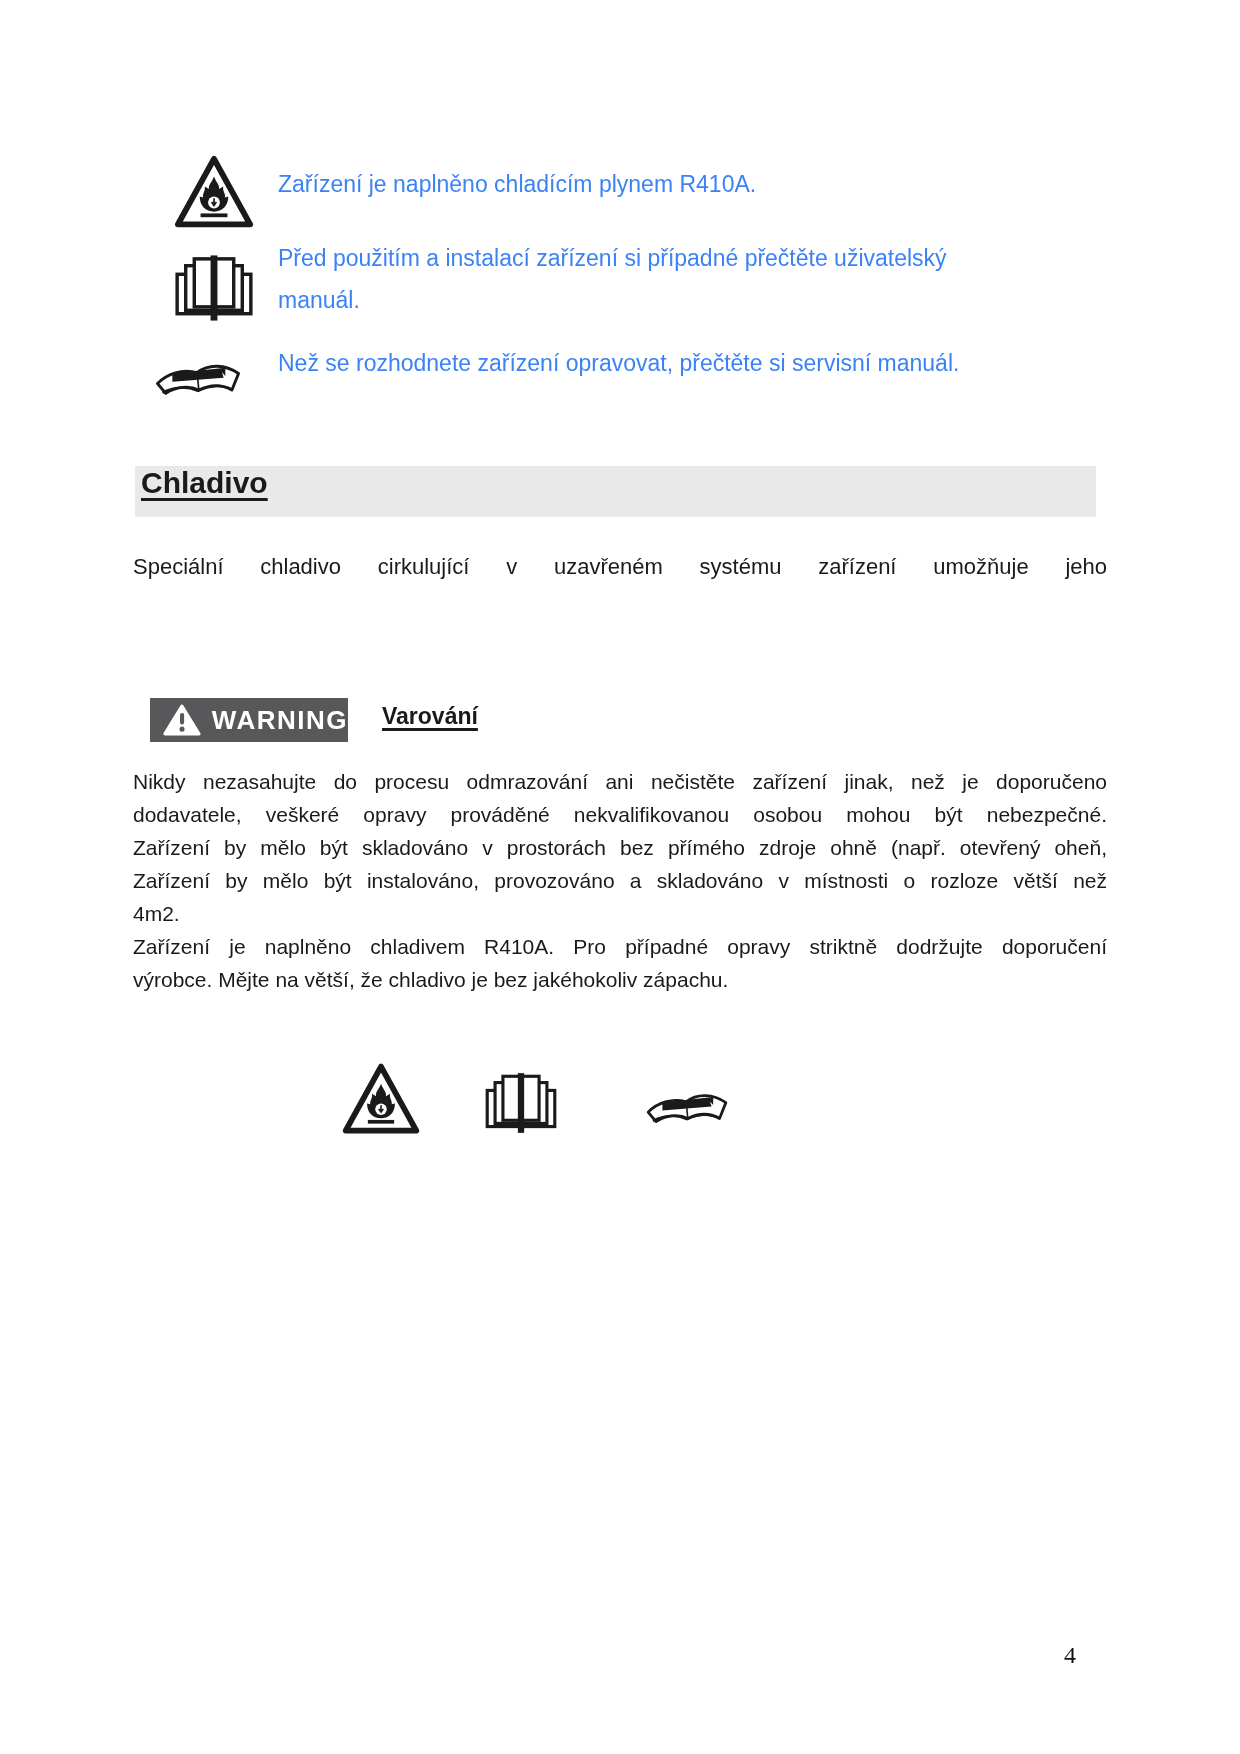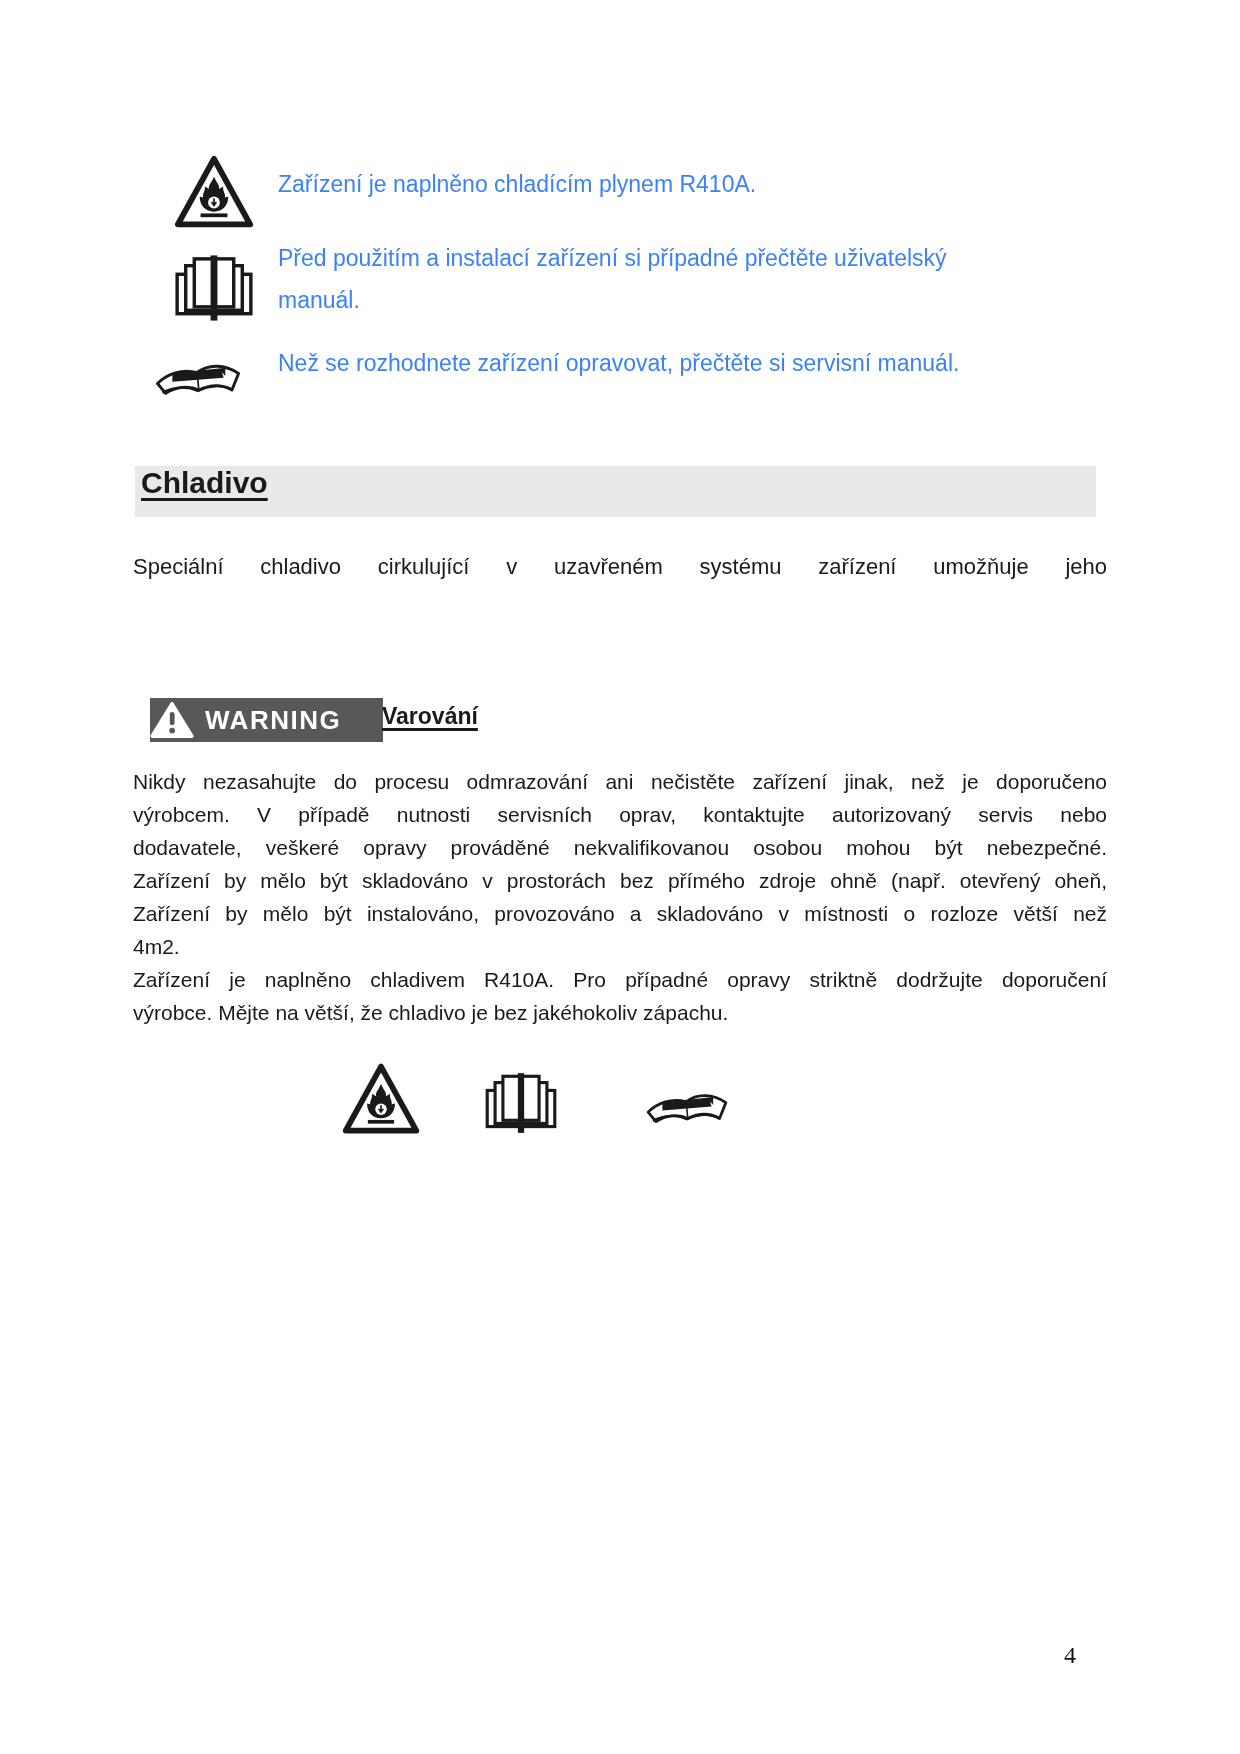--- a/index.html
+++ b/index.html
@@ -25,23 +25,23 @@
   .heading-bar .title {
     font-size: 30px; font-weight: bold; margin-left: 6px;
     text-decoration: underline; text-decoration-thickness: 3px; text-underline-offset: 5px;
   }
 
   
   .intro { left: 133px; top: 549px; width: 974px; font-size: 22px; line-height: 36px; }
 
   
   .warn-badge {
-    left: 150px; top: 698px; width: 233px; height: 44px;
+    left: 150px; top: 698px; width: 198px; height: 44px;
     background: #58585a;
-    display: flex; align-items: center; gap: 11px; 
+    display: flex; align-items: center; gap: 11px; padding-left: 13px;
     box-sizing: border-box;
   }
   .warn-badge .warn-word {
     color: #ffffff; font-size: 26px; font-weight: bold; letter-spacing: 1.5px;
   }
   .warn-label {
     left: 382px; top: 703px; font-size: 23px; font-weight: bold;
     text-decoration: underline; text-decoration-thickness: 2.5px; text-underline-offset: 4px;
   }
 
@@ -106,21 +106,20 @@
       <path d="M30 4 L57 48 L3 48 Z" fill="#ffffff" stroke="#ffffff" stroke-width="5" stroke-linejoin="round"></path>
       <rect x="27" y="15" width="6.5" height="18" rx="3" fill="#58585a"></rect>
       <circle cx="30.2" cy="40.5" r="4" fill="#58585a"></circle>
     </svg>
     <span class="warn-word">WARNING</span>
   </div>
   <div class="abs warn-label">Varování</div>
 
   <div class="abs warn-body">
     <div class="j">Nikdy nezasahujte do procesu odmrazování ani nečistěte zařízení jinak, než je doporučeno</div>
-    <div class="j">výrobcem. V případě nutnosti servisních oprav, kontaktujte autorizovaný servis nebo</div>
     <div class="j">dodavatele, veškeré opravy prováděné nekvalifikovanou osobou mohou být nebezpečné.</div>
     <div class="j">Zařízení by mělo být skladováno v prostorách bez přímého zdroje ohně (např. otevřený oheň,</div>
     <div class="j">Zařízení by mělo být instalováno, provozováno a skladováno v místnosti o rozloze větší než</div>
     <div>4m2.</div>
     <div class="j">Zařízení je naplněno chladivem R410A. Pro případné opravy striktně dodržujte doporučení</div>
     <div>výrobce. Mějte na větší, že chladivo je bez jakéhokoliv zápachu.</div>
   </div>
 
   <svg class="abs" style="left:338px; top:1060px;" width="86" height="78" viewBox="0 0 100 95" aria-hidden="true">
     <path d="M50 8 L93 86 L7 86 Z" fill="none" stroke="#1a1a1a" stroke-width="7" stroke-linejoin="round"></path>

